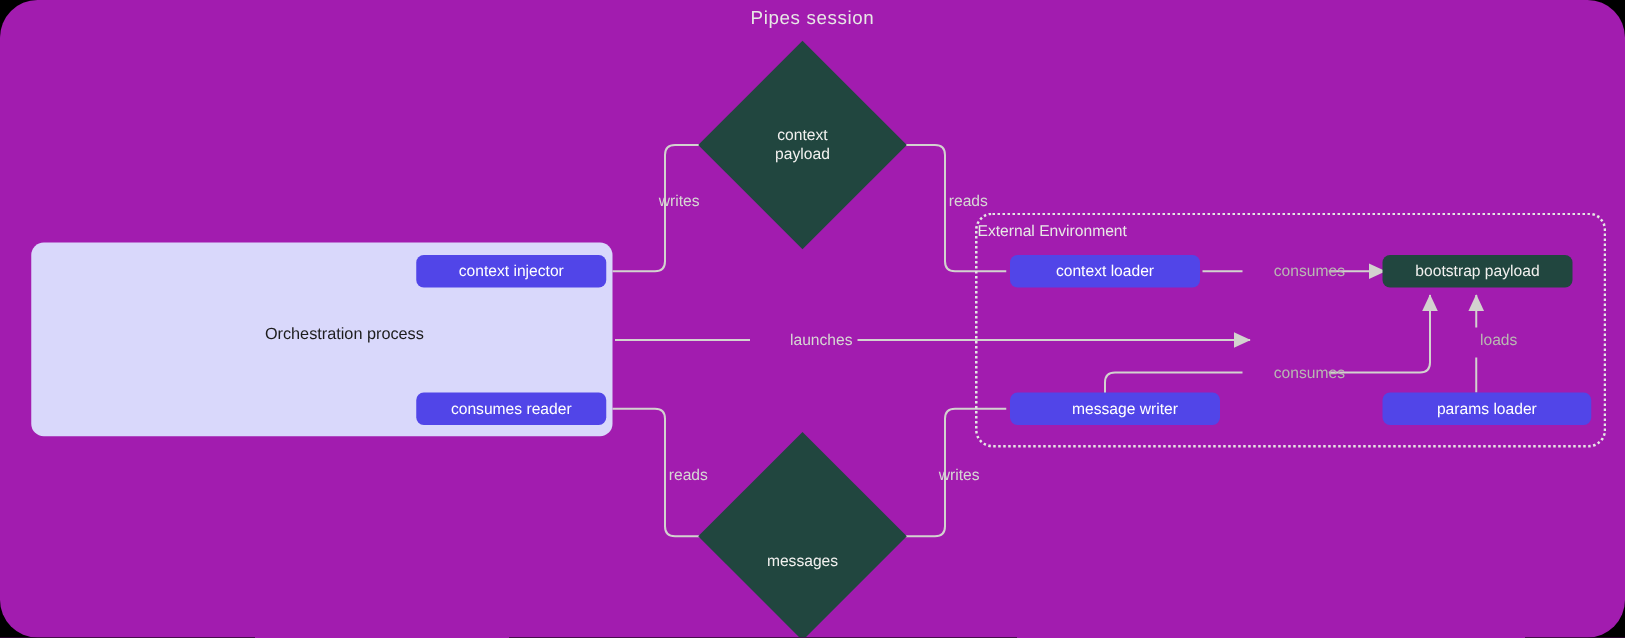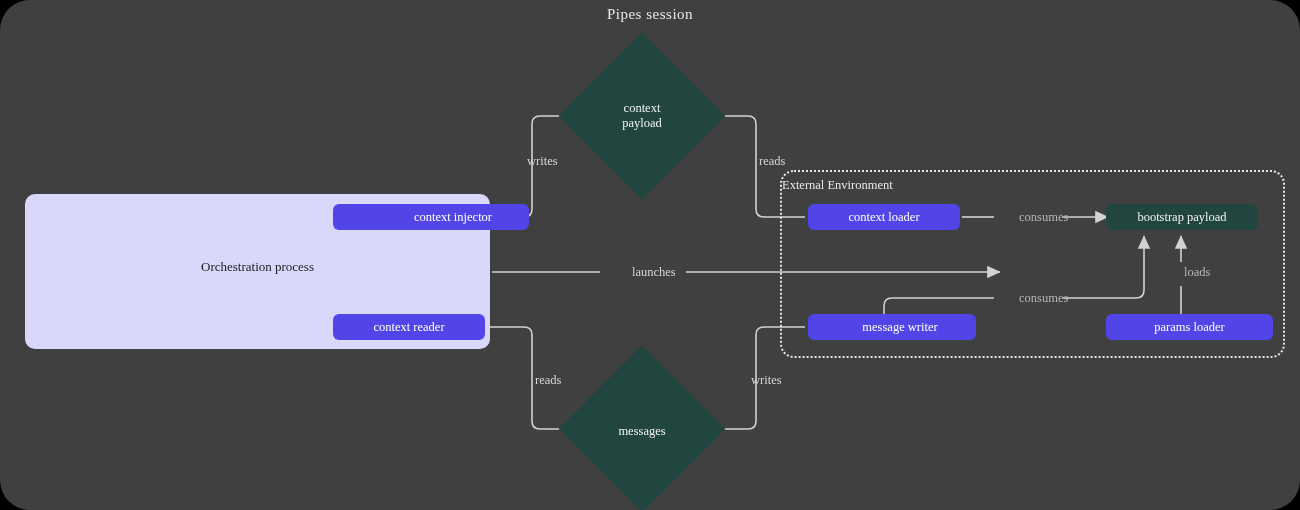--- a/index.html
+++ b/index.html
@@ -4,24 +4,24 @@
 <style>
   html, body {
     margin: 0;
     padding: 0;
     background: #000000;
   }
   #canvas {
     position: relative;
     width: 1300px;
     height: 510px;
-    background: #404040;
+    background: #a21caf;
     border-radius: 30px;
     overflow: hidden;
-    font-family: Liberation Serif, serif;
+    font-family: Liberation Sans, sans-serif;
   }
   #wires {
     position: absolute;
     left: 0; top: 0;
     width: 1300px;
     height: 510px;
     pointer-events: none;
   }
   .title {
     position: absolute;
@@ -38,21 +38,21 @@
     position: absolute;
     left: 25px;
     top: 194px;
     width: 465px;
     height: 155px;
     background: #d9d8fb;
     border-radius: 10px;
   }
   .host-panel-label {
     position: absolute;
-    left: 0;
+    left: 18px;
     top: 65px;
     width: 465px;
     text-align: center;
     color: #1d1d1d;
     font-size: 13px;
   }
   
   .ext-env {
     position: absolute;
     left: 780px;
@@ -174,25 +174,25 @@
       <path d="M1063,298 H1136 Q1144,298 1144,290 V236" marker-end="url(#arrow)"></path>
 
       <path d="M1181,314 V286"></path>
       <path d="M1181,262 V236" marker-end="url(#arrow)"></path>
     </g>
   </svg>
 
   <div class="host-panel">
     <div class="host-panel-label">Orchestration process</div>
   </div>
-  <div class="pill" style="left:333px; top:204px; width:152px;padding-left:44px;">
+  <div class="pill" style="left:333px; top:204px; width:152px;">
     <span>context injector</span>
   </div>
   <div class="pill" style="left:333px; top:314px; width:152px;">
-    <span>context reader</span>
+    <span>consumes reader</span>
   </div>
 
   <div class="ext-env">
     <div class="ext-env-label">External Environment</div>
   </div>
   <div class="pill" style="left:808px; top:204px; width:152px;">
     <span>context loader</span>
   </div>
   <div class="pill" style="left:808px; top:314px; width:152px;padding-left:16px;">
     <span>message writer</span>
@@ -202,21 +202,21 @@
   </div>
   <div class="store" style="left:1106px; top:204px; width:152px;">
     <span>bootstrap payload</span>
   </div>
 
   <div class="diamond" style="left:583px; top:57px;"></div>
   <div class="diamond-label" style="left:562px; top:101px;">context
 payload</div>
 
   <div class="diamond" style="left:583px; top:370px;"></div>
-  <div class="diamond-label" style="left:562px; top:424px;">messages</div>
+  <div class="diamond-label" style="left:562px; top:442px;">messages</div>
 
   <div class="edge-label" style="left:503px; top:154px;">writes</div>
   <div class="edge-label" style="left:735px; top:154px;">reads</div>
   <div class="edge-label" style="left:608px; top:265px;">launches</div>
   <div class="edge-label" style="left:511px; top:373px;">reads</div>
   <div class="edge-label" style="left:727px; top:373px;">writes</div>
   <div class="edge-label dim" style="left:995px; top:210px;">consumes</div>
   <div class="edge-label dim" style="left:995px; top:291px;">consumes</div>
   <div class="edge-label dim" style="left:1160px; top:265px;">loads</div>
 

